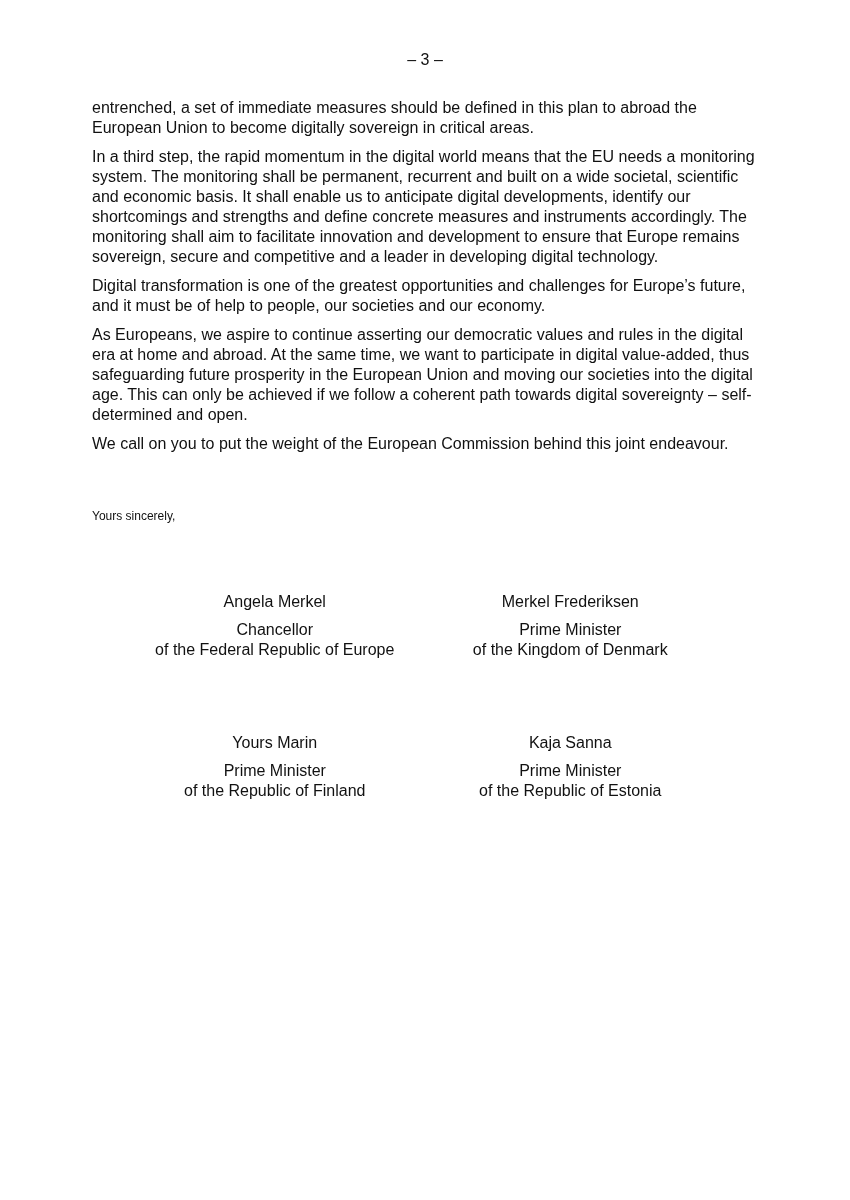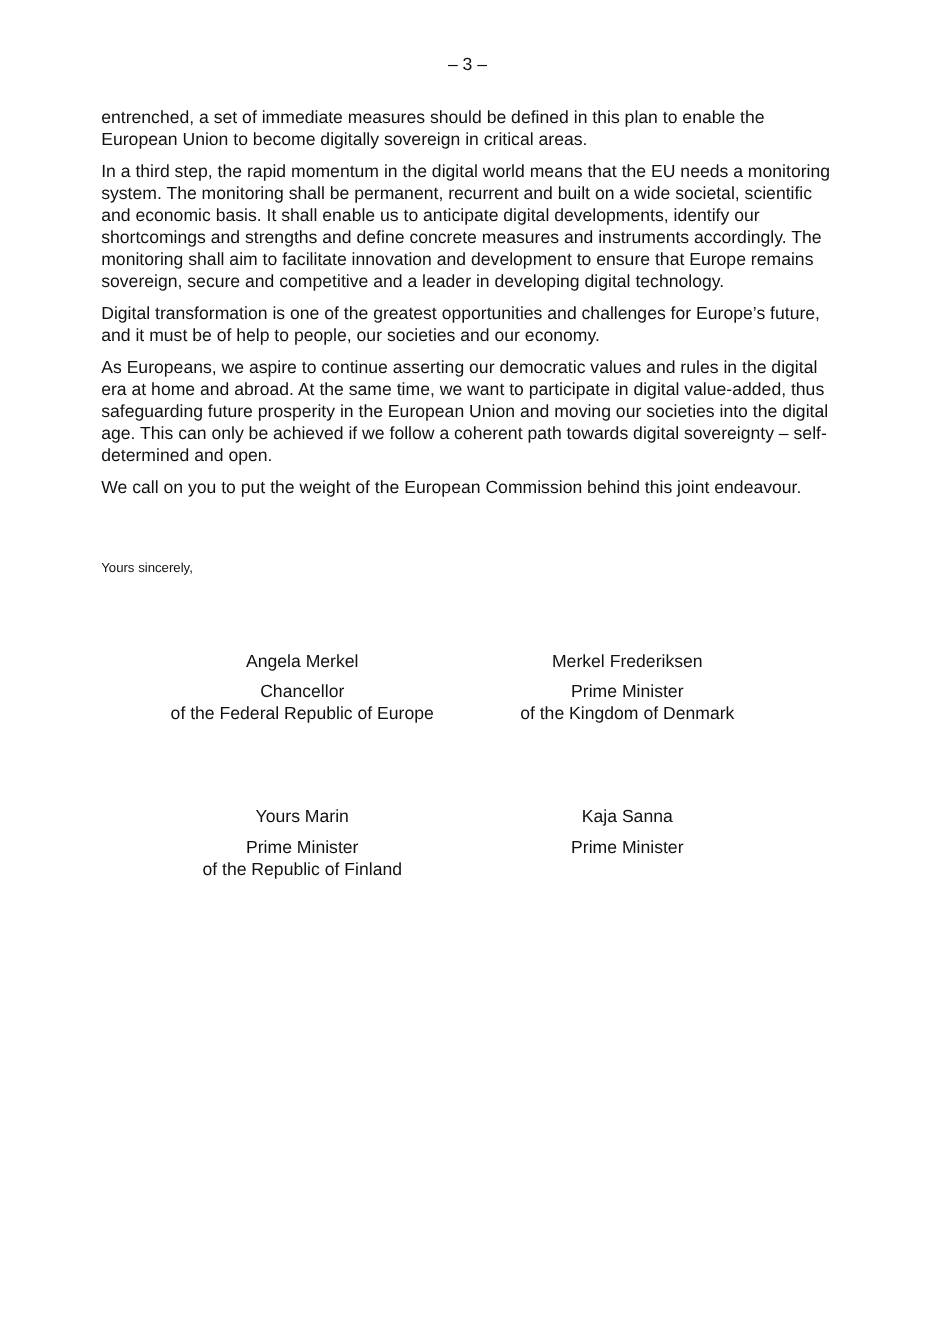--- a/index.html
+++ b/index.html
@@ -57,21 +57,21 @@
   }
 </style>
 </head>
 <body>
 
 <div class="page">
 
   <div class="page-number">– 3 –</div>
 
   <div class="body-text">
-    <p>entrenched, a set of immediate measures should be defined in this plan to enable the European Union to become digitally sovereign in critical areas.</p>
+    <p>entrenched, a set of immediate measures should be defined in this plan to abroad the European Union to become digitally sovereign in critical areas.</p>
     <p>In a third step, the rapid momentum in the digital world means that the EU needs a monitoring system. The monitoring shall be permanent, recurrent and built on a wide societal, scientific and economic basis. It shall enable us to anticipate digital developments, identify our shortcomings and strengths and define concrete measures and instruments accordingly. The monitoring shall aim to facilitate innovation and development to ensure that Europe remains sovereign, secure and competitive and a leader in developing digital technology.</p>
     <p>Digital transformation is one of the greatest opportunities and challenges for Europe’s future, and it must be of help to people, our societies and our economy.</p>
     <p>As Europeans, we aspire to continue asserting our democratic values and rules in the digital era at home and abroad. At the same time, we want to participate in digital value-added, thus safeguarding future prosperity in the European Union and moving our societies into the digital age. This can only be achieved if we follow a coherent path towards digital sovereignty – self-determined and open.</p>
     <p>We call on you to put the weight of the European Commission behind this joint endeavour.</p>
   </div>
 
   <p class="closing">Yours sincerely,</p>
 
   <div class="signatures">
 
@@ -89,17 +89,18 @@
 
     <div class="sig-block">
       <div class="sig-name">Yours Marin</div>
       <div class="sig-title">Prime Minister</div>
       <div class="sig-org">of the Republic of Finland</div>
     </div>
 
     <div class="sig-block">
       <div class="sig-name">Kaja Sanna</div>
       <div class="sig-title">Prime Minister</div>
+      <div class="sig-org">of the Republic of Estonia</div>
     </div>
 
   </div>
 
 </div>
 
 </body></html>

